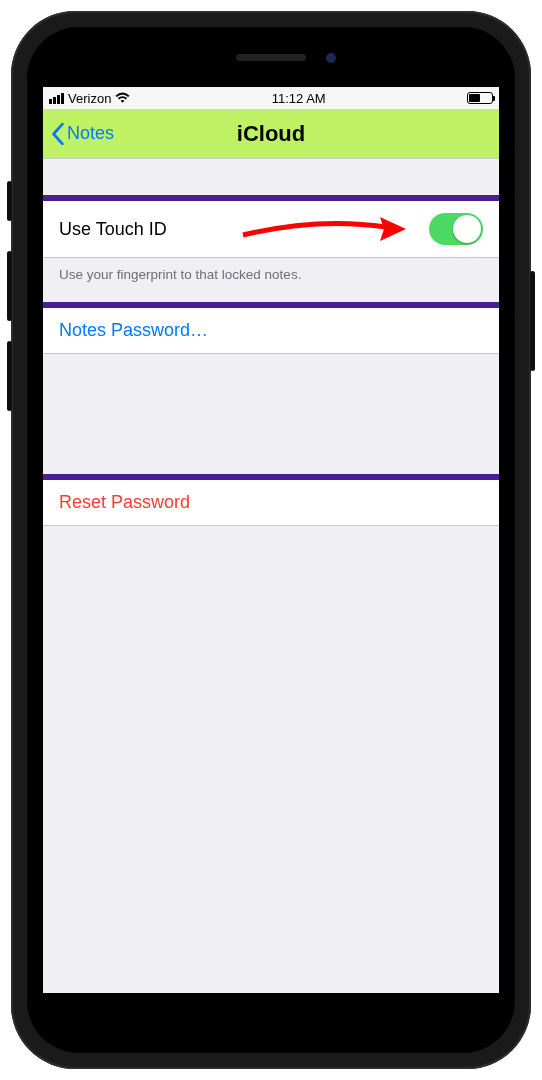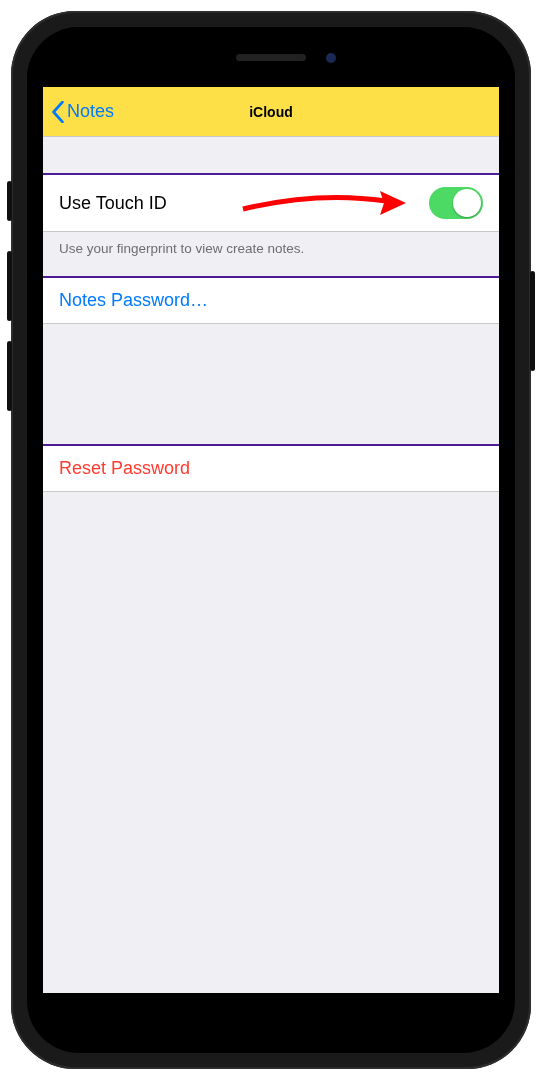--- a/index.html
+++ b/index.html
@@ -101,21 +101,21 @@
     content: ""; position: absolute; right: -3px; top: 3px;
     width: 2px; height: 5px; background: #000; border-radius: 0 1px 1px 0;
   }
   .battery-fill {
     height: 8px; margin-left: 1px;
     background: #000; border-radius: 1px;
   }
   
   .nav-bar {
     height: 50px;
-    background: #fde047;
+    background: #bef264;
     border-bottom: 1px solid #c8c7cc;
     display: flex;
     align-items: center;
     position: relative;
     padding: 0 8px;
   }
   .back-btn {
     display: flex; align-items: center;
     color: #007aff;
     font-size: 18px;
@@ -124,35 +124,35 @@
   }
   .chevron-left {
     width: 14px; height: 22px;
   }
   .nav-title-block {
     position: absolute; left: 0; right: 0;
     text-align: center;
     pointer-events: none;
   }
   .nav-title {
-    font-weight: 600; font-size: 14px; color: #000;
+    font-weight: 600; font-size: 22px; color: #000;
   }
   .nav-subtitle {
     font-size: 12px; color: #3c3c3c;
     margin-top: 1px;
   }
   
   .content {
     flex: 1;
     background: #efeff4;
   }
   .spacer { height: 36px; }
   .cell {
     background: #fff;
-    border-top: 2px solid #4c1d95;
+    border-top: 6px solid #4c1d95;
     border-bottom: 1px solid #c8c7cc;
     padding: 12px 16px;
     display: flex;
     align-items: center;
     justify-content: space-between;
     font-size: 18px;
     position: relative;
   }
   .cell-label { color: #000; }
   .cell-link { color: #007aff; }
@@ -207,20 +207,40 @@
   <div class="phone-side-btn btn-right"></div>
 
   <div class="phone-inner">
     <div class="notch-bar">
       <div class="speaker"></div>
       <div class="camera-dot"></div>
     </div>
 
     <div class="screen">
 
+      <div class="status-bar">
+        <div class="status-left">
+          <div class="signal-bars">
+            <span></span>
+              <span></span>
+              <span></span>
+              <span></span>
+          </div>
+          <span>Verizon</span>
+          <svg class="wifi" viewBox="0 0 16 12">
+            <path d="M8 11 L6 9 Q8 7.5 10 9 Z M3 6 Q8 2 13 6 L11.5 7.5 Q8 4.5 4.5 7.5 Z M0.5 3.5 Q8 -3 15.5 3.5 L14 5 Q8 -0.5 2 5 Z" fill="#000"></path>
+          </svg>
+        </div>
+        <div>11:12 AM</div>
+        <div class="status-right">
+          <div class="battery">
+            <div class="battery-fill" style="width:11px"></div>
+          </div>
+        </div>
+      </div>
 
       <div class="nav-bar">
         <div class="back-btn">
           <svg class="chevron-left" viewBox="0 0 12 20">
             <polyline points="10,1 2,10 10,19" fill="none" stroke="#007aff" stroke-width="2.5" stroke-linecap="round" stroke-linejoin="round"></polyline>
           </svg>
           <span>Notes</span>
         </div>
         <div class="nav-title-block">
           <div class="nav-title">iCloud</div>
@@ -237,21 +257,21 @@
           <svg class="red-arrow" width="170" height="36" viewBox="0 0 170 36">
             <path d="M5 24 Q 80 6 148 16" fill="none" stroke="#ff0000" stroke-width="5"></path>
             <polygon points="168,18 142,6 146,18 142,30" fill="#ff0000"></polygon>
           </svg>
 
           <div class="toggle">
             <div class="toggle-knob"></div>
           </div>
         </div>
 
-        <div class="footer-text">Use your fingerprint to view create notes.</div>
+        <div class="footer-text">Use your fingerprint to that locked notes.</div>
 
         <div style="height:18px"></div>
 
         <div class="cell">
           <span class="cell-link">Notes Password…</span>
         </div>
 
         <div class="gap-block"></div>
 
         <div class="cell cell-dest">

